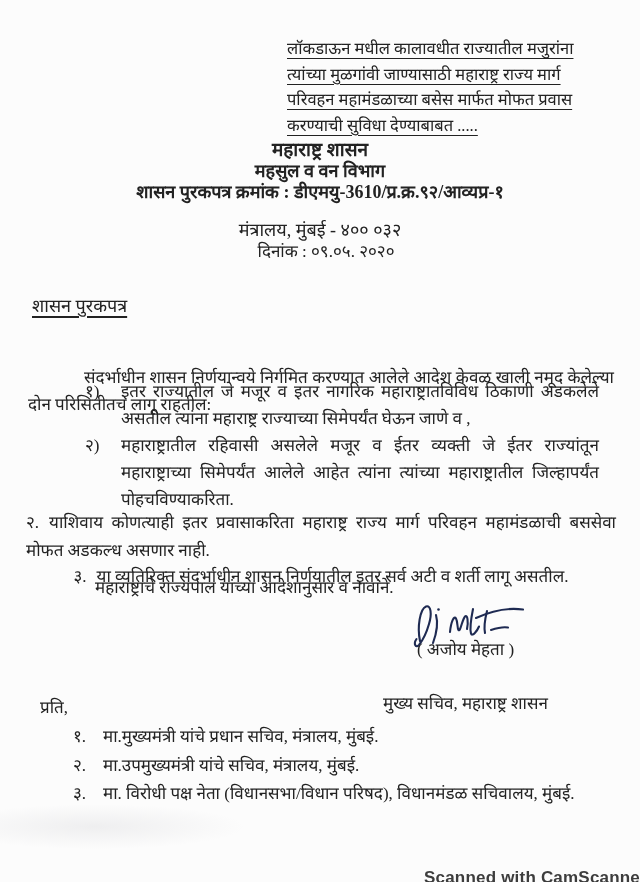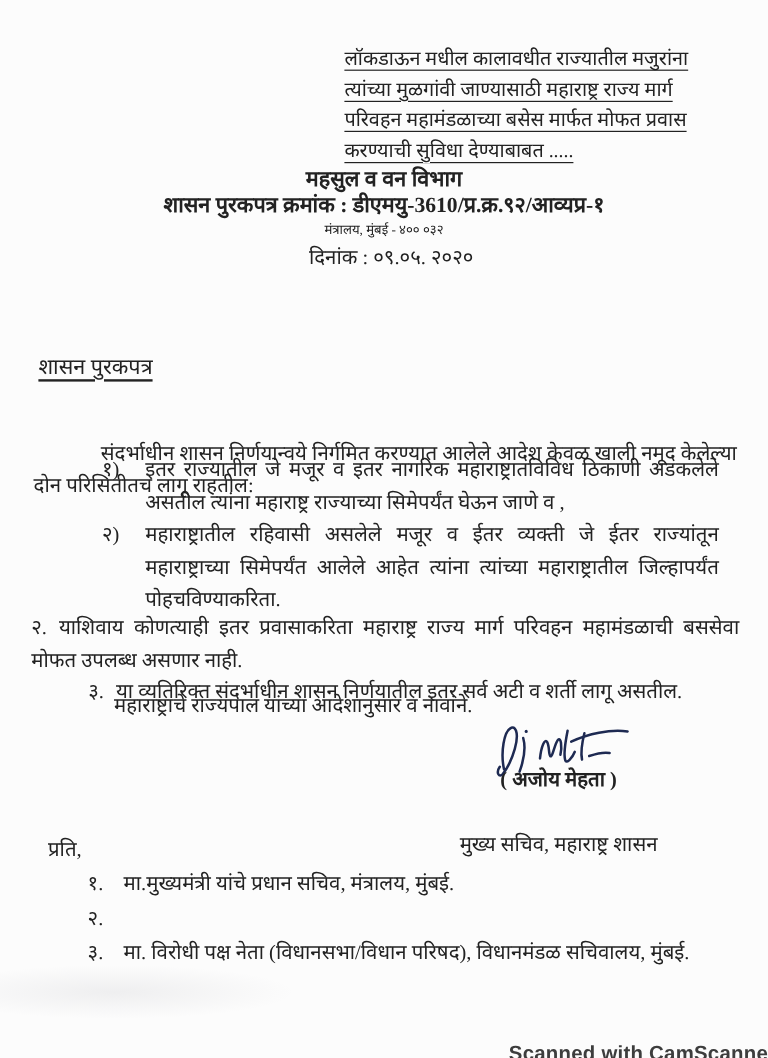--- a/index.html
+++ b/index.html
@@ -16,21 +16,21 @@
     font-size:16.5px; line-height:25.5px; text-align:justify; }
   #subject .subj-line { text-decoration:underline; text-underline-offset:4px;
     text-decoration-thickness:1px; }
 
   
   #gov-header { position:absolute; left:0; top:139px; width:100%;
     text-align:center; line-height:21.5px; }
   .h-org  { font-size:19px; font-weight:bold; }
   .h-dept { font-size:18px; font-weight:bold; }
   .h-no   { font-size:18px; font-weight:bold; }
-  .h-addr { font-size:11px; }
+  .h-addr { font-size:18px;margin-top:16px; }
   .h-date { font-size:17px;padding-left:12px; }
 
   #reference { position:absolute; left:85px; top:248px; font-size:16.5px; }
 
   #section-heading { position:absolute; left:32px; top:293px; font-size:18px;
     font-weight:normal; text-decoration:underline; text-underline-offset:4px;
     text-decoration-thickness:1.5px; }
 
   #intro { position:absolute; left:28px; top:323px; width:586px;
     font-size:17px; line-height:27px; text-indent:56px; text-align:justify;margin-top:41px; }
@@ -46,21 +46,21 @@
   #clause2 { top:492px; }
   #clause3 { top:546px; text-align:center; }
   .clause .num { margin-right:10px; }
 
   #order-line { position:absolute; left:95px; top:575px; font-size:17px; }
 
   
   #sig-block { position:absolute; left:348px; top:600px; width:235px;
     text-align:center; font-size:17px; }
   #sig-block svg { display:block; margin:0 auto -10px 62px; }
-  .sig-name  { line-height:24px;font-weight:bold; }
+  .sig-name  { line-height:24px; }
   .sig-title { line-height:27px;margin-top:28px; }
 
   
   #dist { position:absolute; left:40px; top:696px; font-size:17px; }
   .dist-label { line-height:24px; }
   .dist-items { margin-top:3px; margin-left:33px; }
   .dist-item { display:flex; line-height:28.5px; }
   .dist-item .num { width:30px; flex:none; }
 
   
@@ -80,20 +80,21 @@
 <div class="doc">
 
   <div id="subject">
     <div class="subj-line">लॉकडाऊन मधील कालावधीत राज्यातील मजुरांना</div>
     <div class="subj-line">त्यांच्या मुळगांवी जाण्यासाठी महाराष्ट्र राज्य मार्ग</div>
     <div class="subj-line">परिवहन महामंडळाच्या बसेस मार्फत मोफत प्रवास</div>
     <div class="subj-line">करण्याची सुविधा देण्याबाबत .....</div>
   </div>
 
   <div id="gov-header">
+    <div class="h-org">महाराष्ट्र शासन</div>
     <div class="h-dept">महसुल व वन विभाग</div>
     <div class="h-no">शासन पुरकपत्र क्रमांक : डीएमयु-3610/प्र.क्र.९२/आव्यप्र-१</div>
     <div class="h-addr">मंत्रालय, मुंबई - ४०० ०३२</div>
     <div class="h-date">दिनांक : ०९.०५. २०२०</div>
   </div>
 
 
   <div id="section-heading">शासन पुरकपत्र</div>
 
   <p id="intro">संदर्भाधीन शासन निर्णयान्वये निर्गमित करण्यात आलेले आदेश केवळ खाली नमूद केलेल्या दोन परिसितीतच  लागू राहतील:</p>
@@ -102,21 +103,21 @@
     <div class="cond">
       <span class="num">१)</span>
       <span class="txt">इतर राज्यातील जे मजूर व इतर नागरिक महाराष्ट्रातविविध ठिकाणी अडकलेले असतील त्यांना महाराष्ट्र राज्याच्या सिमेपर्यंत घेऊन जाणे व ,</span>
     </div>
     <div class="cond">
       <span class="num">२)</span>
       <span class="txt">महाराष्ट्रातील रहिवासी असलेले मजूर व ईतर व्यक्ती जे ईतर राज्यांतून महाराष्ट्राच्या सिमेपर्यंत आलेले आहेत त्यांना त्यांच्या महाराष्ट्रातील जिल्हापर्यंत पोहचविण्याकरिता.</span>
     </div>
   </div>
 
-  <p class="clause" id="clause2"><span class="num">२.</span><span>याशिवाय कोणत्याही इतर प्रवासाकरिता महाराष्ट्र राज्य मार्ग परिवहन महामंडळाची बससेवा मोफत उपलब्ध असणार नाही.</span></p>
+  <p class="clause" id="clause2"><span class="num">२.</span><span>याशिवाय कोणत्याही इतर प्रवासाकरिता महाराष्ट्र राज्य मार्ग परिवहन महामंडळाची बससेवा मोफत अडकल्ध असणार नाही.</span></p>
 
   <p class="clause" id="clause3"><span class="num">३.</span><span>या व्यतिरिक्त संदर्भाधीन शासन निर्णयातील इतर सर्व अटी व शर्ती लागू असतील.</span></p>
 
   <div id="order-line">महाराष्ट्राचे राज्यपाल यांच्या आदेशानुसार व नावांने.</div>
 
   <div id="sig-block">
     <svg class="sig" width="118" height="48" viewBox="0 0 118 48">
       <g fill="none" stroke="#1e2a52" stroke-width="2.1" stroke-linecap="round">
         <path d="M10,41 C7,27 10,9 16,6.5 C21,4.8 22,14 19,24 C17,31 13,40 9,45 C6,48.5 3,44 6.5,39"></path>
         <path d="M26,15 C28,22 27,32 23,43"></path>
@@ -134,20 +135,21 @@
 
   <div id="dist">
     <div class="dist-label">प्रति,</div>
     <div class="dist-items">
       <div class="dist-item">
         <span class="num">१.</span>
         <span class="txt">मा.मुख्यमंत्री यांचे  प्रधान सचिव, मंत्रालय, मुंबई.</span>
       </div>
       <div class="dist-item">
         <span class="num">२.</span>
+        <span class="txt">मा.उपमुख्यमंत्री यांचे सचिव, मंत्रालय, मुंबई.</span>
       </div>
       <div class="dist-item">
         <span class="num">३.</span>
         <span class="txt">मा. विरोधी पक्ष नेता (विधानसभा/विधान परिषद), विधानमंडळ सचिवालय, मुंबई.</span>
       </div>
     </div>
   </div>
 
   <div id="smudge"></div>
 

